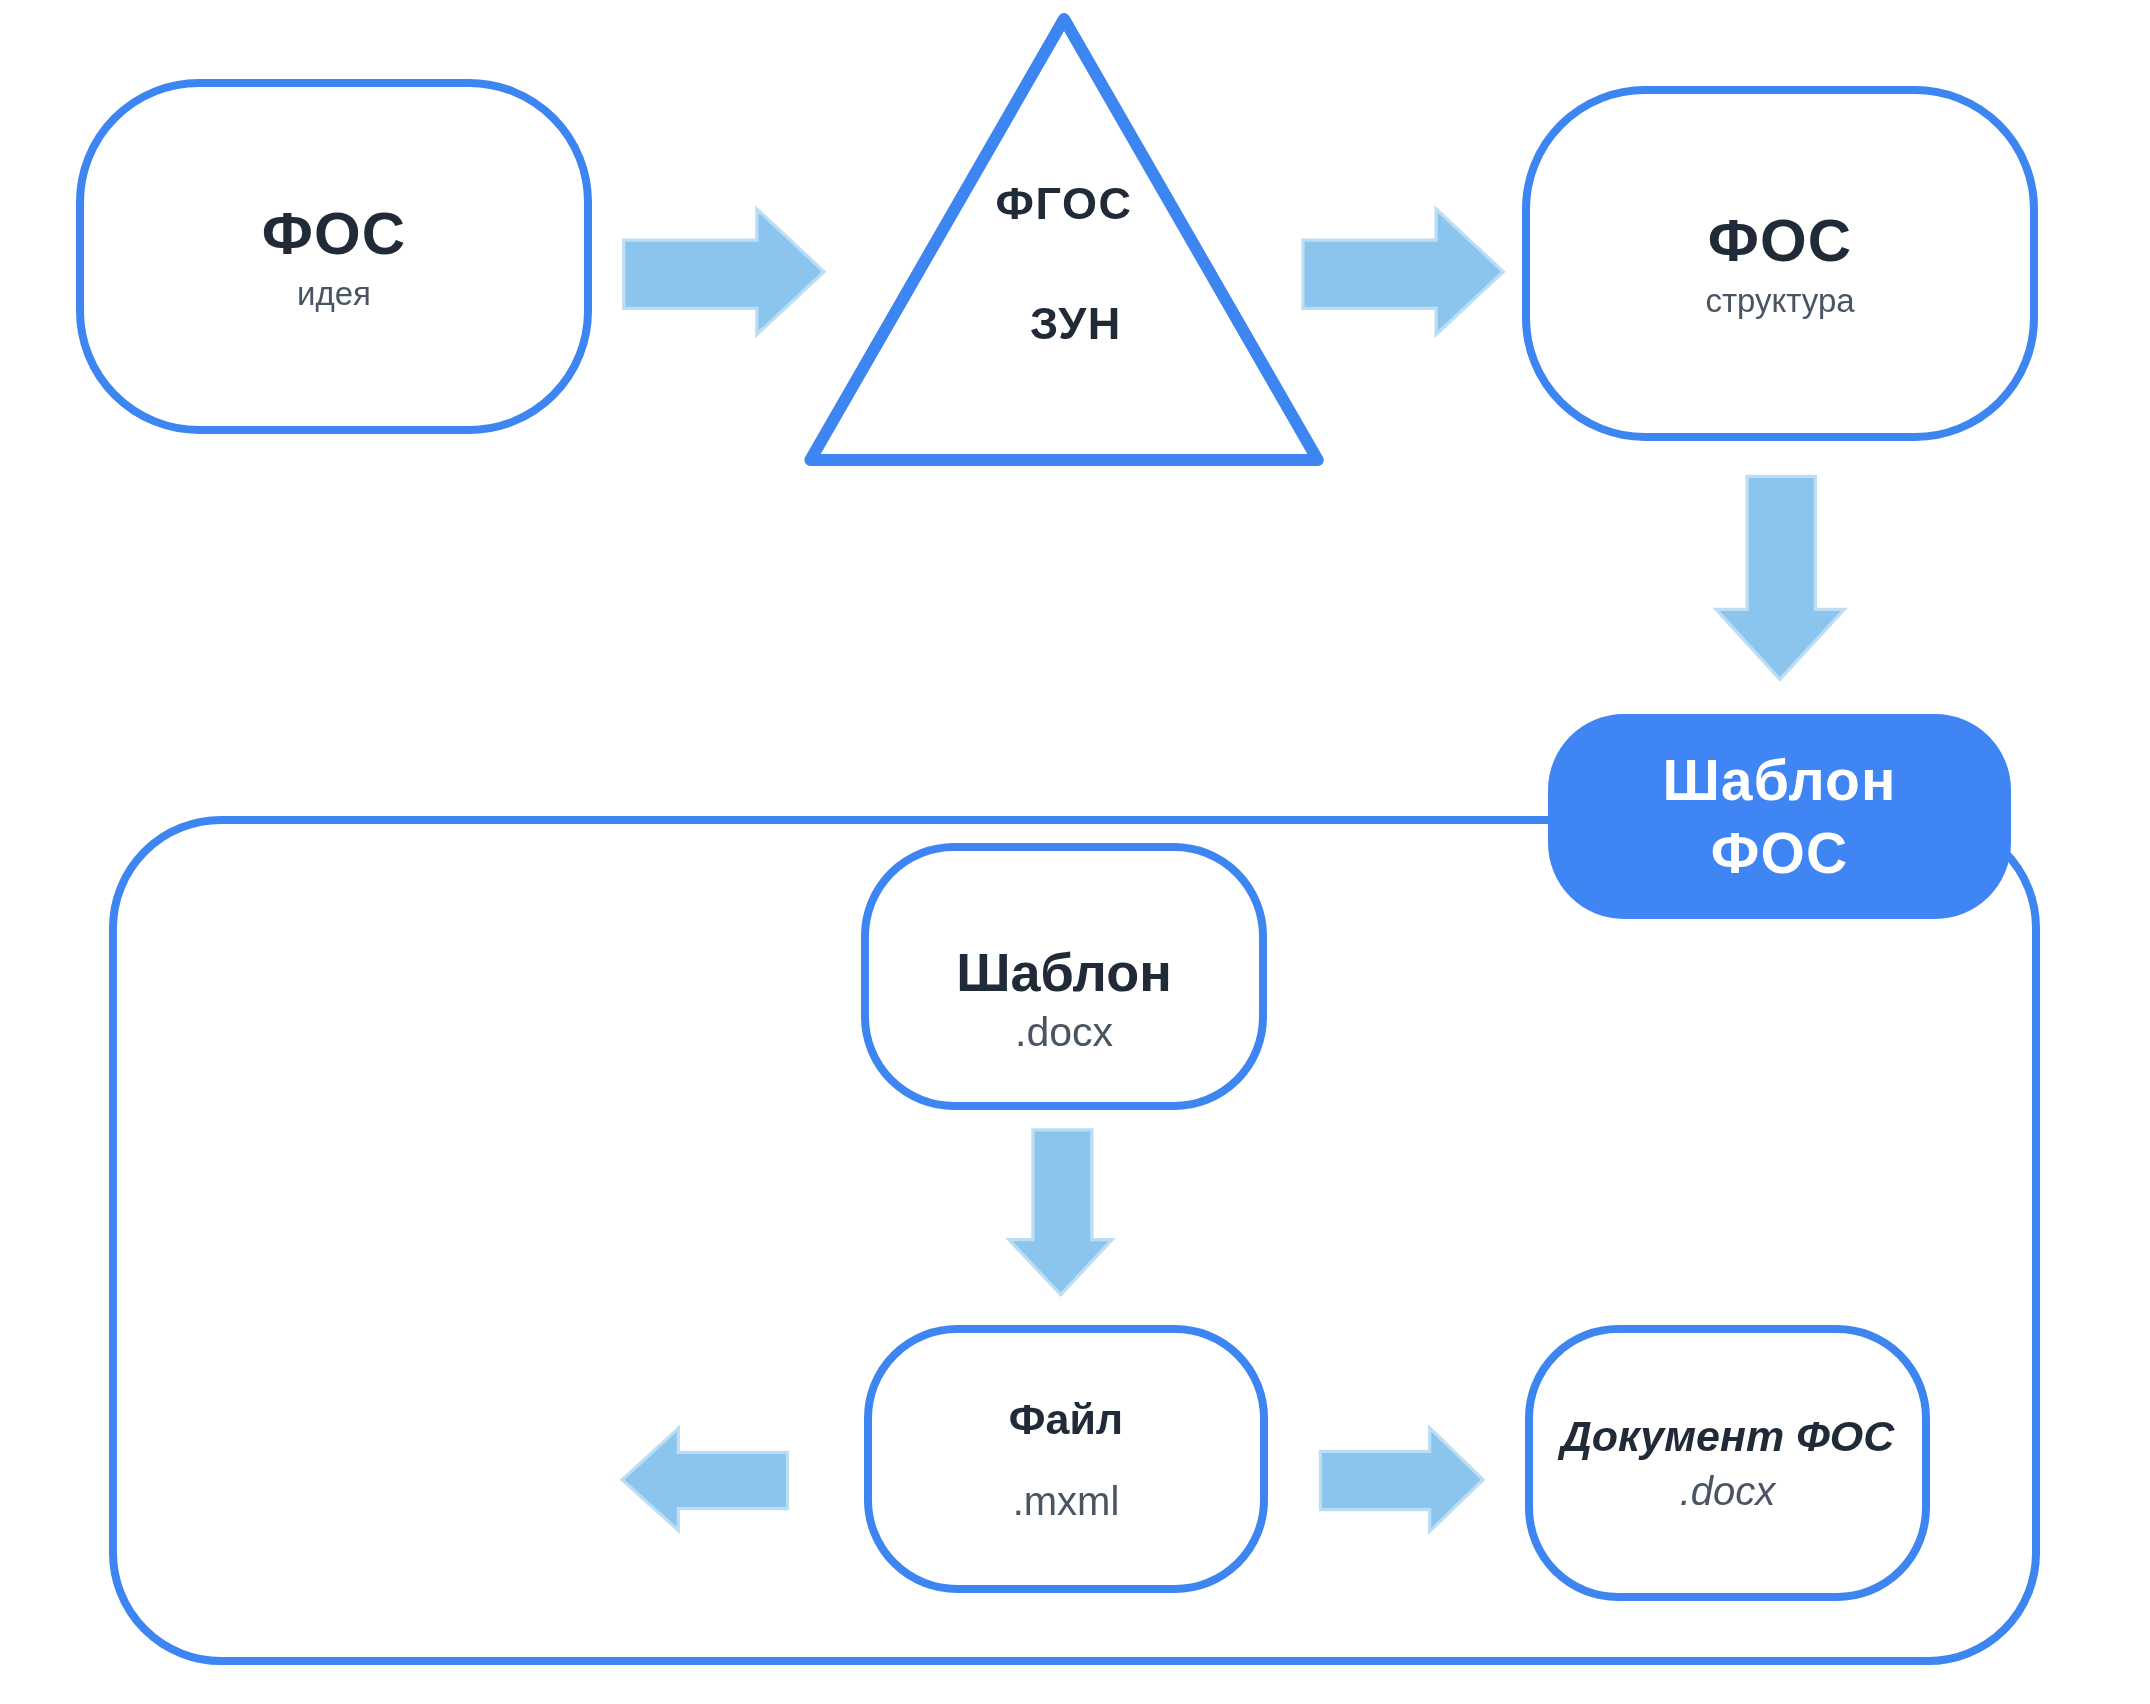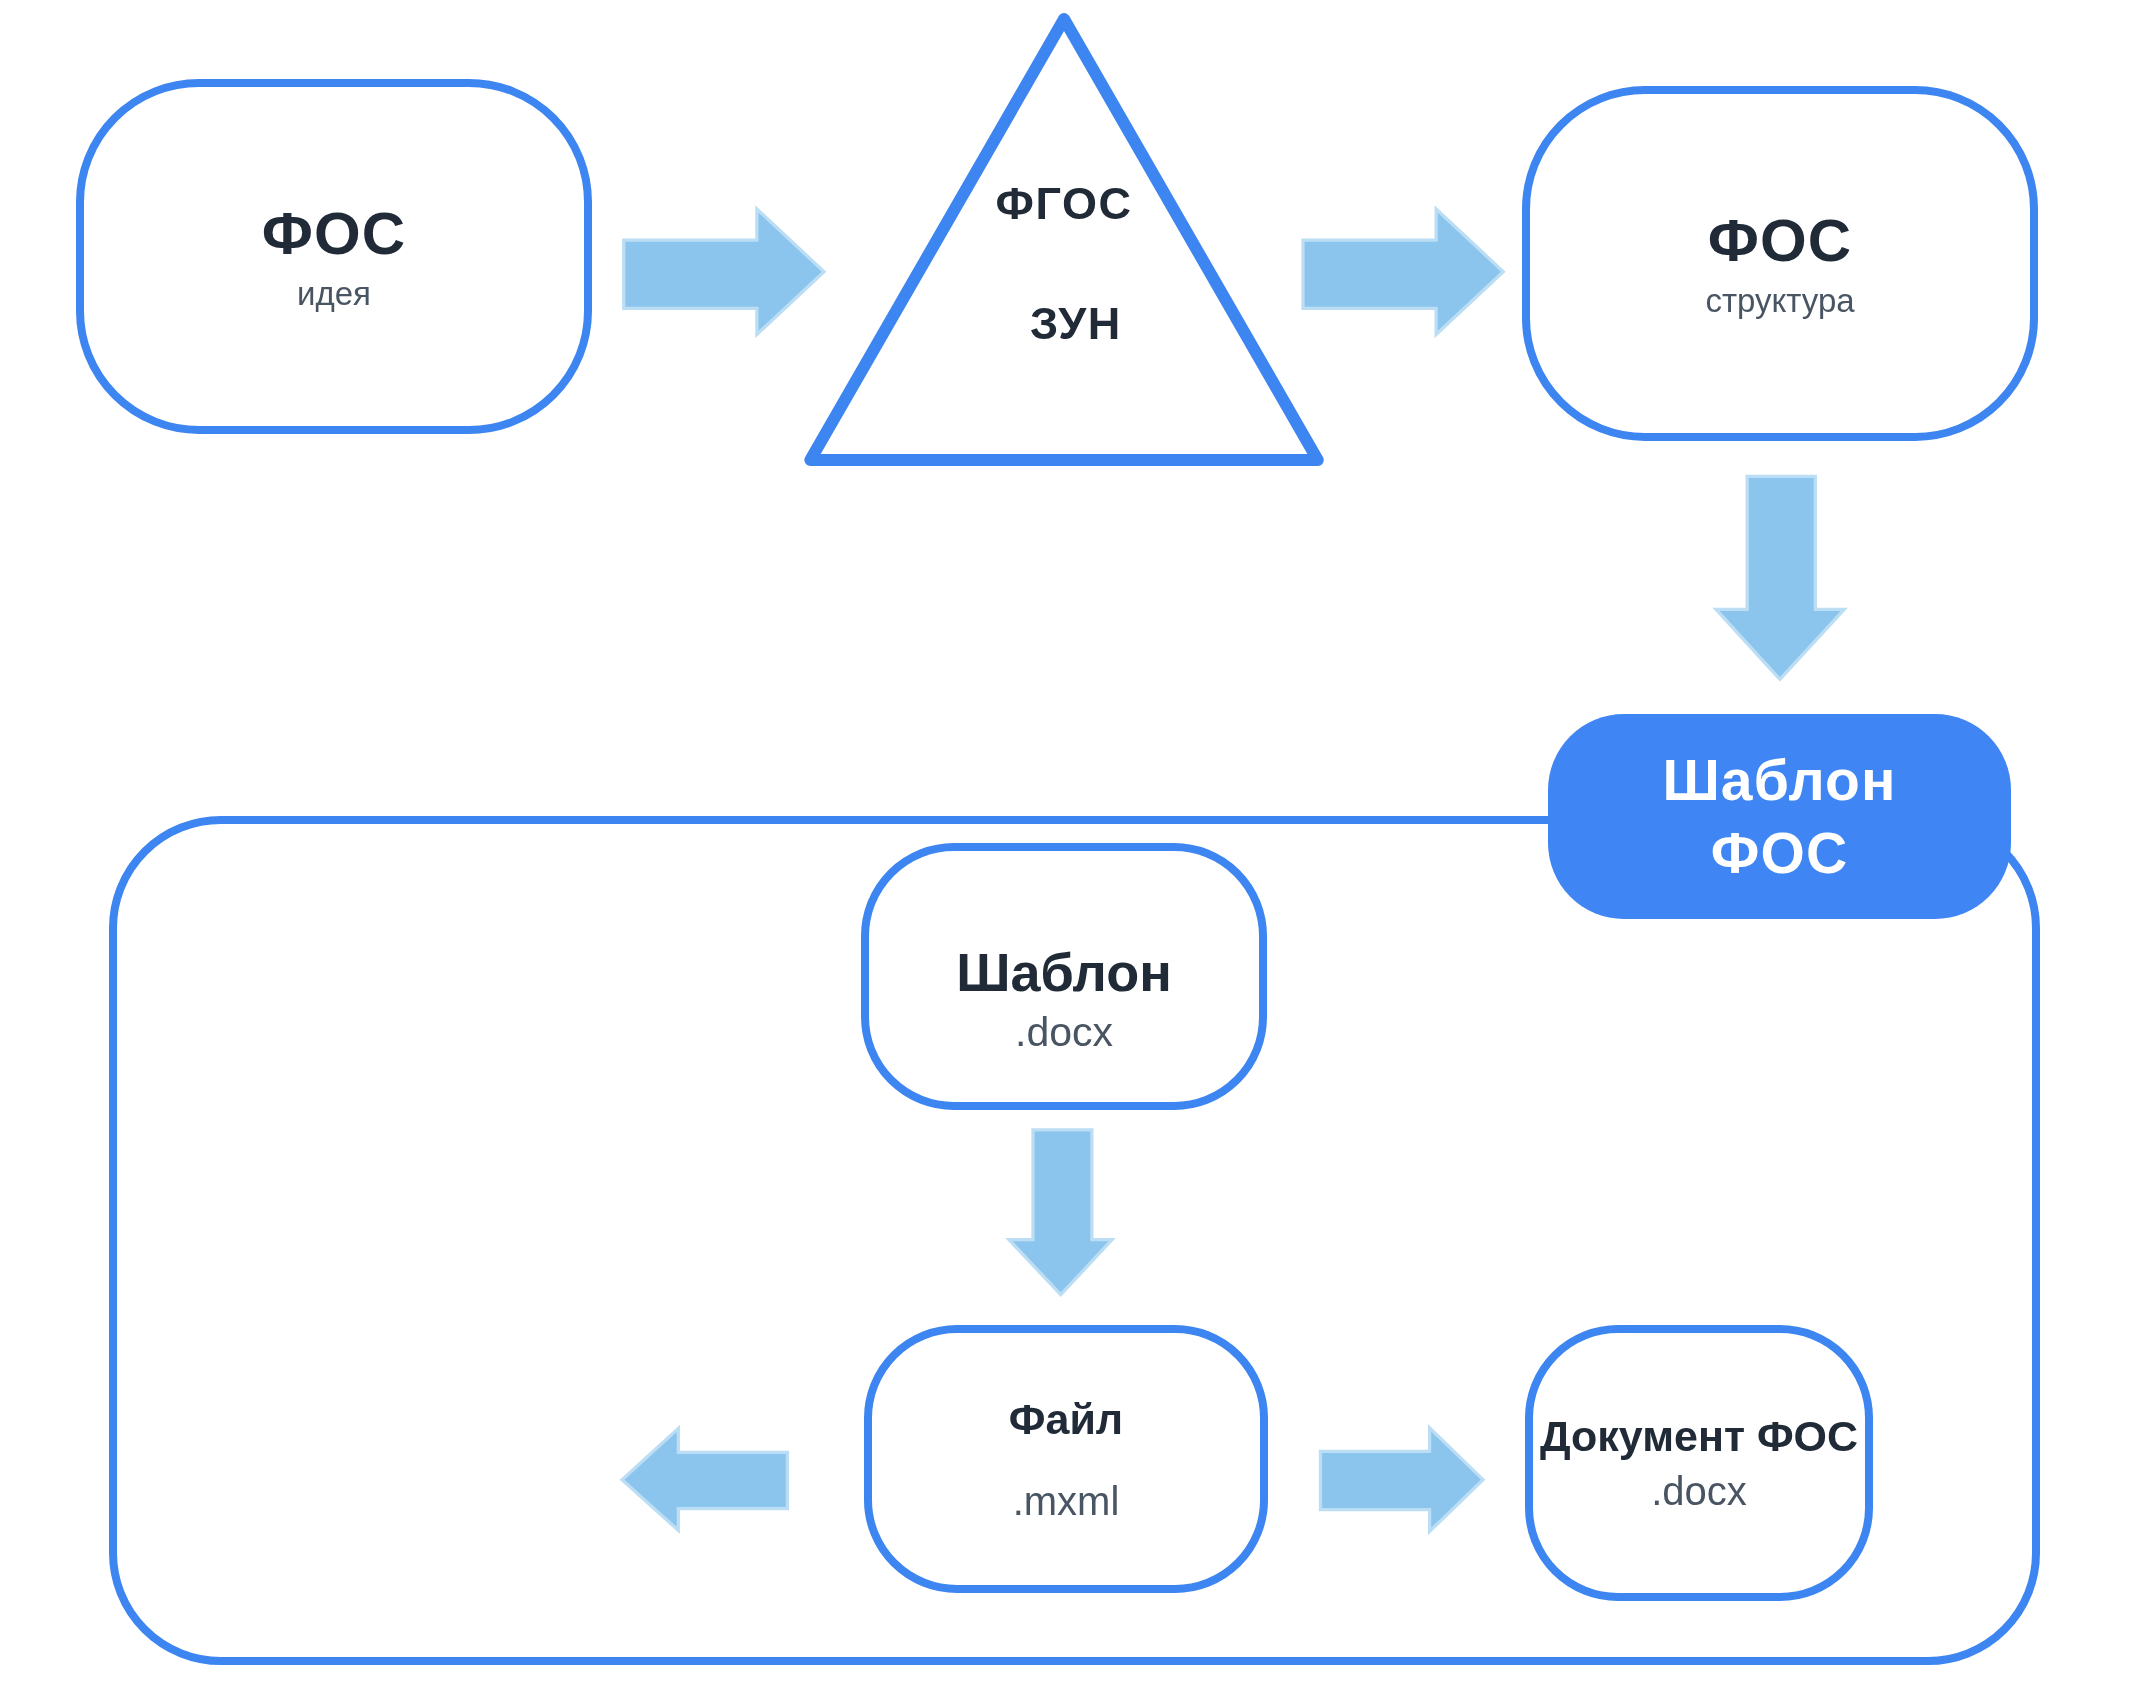--- a/index.html
+++ b/index.html
@@ -65,21 +65,21 @@
     justify-content: center;
     gap: 13px;
     text-align: center;
     z-index: 3;
   }
   .box-idea   { left: 76px;  top: 79px;  width: 516px; height: 355px; border-radius: 123px; }
   .box-struct { left: 1522px; top: 86px;  width: 516px; height: 355px; border-radius: 123px; }
   .box-shablon{ left: 861px; top: 843px; width: 406px; height: 267px; border-radius: 93px; border-width: 8.2px; }
   .box-lms    { left: 210px;  top: 1337px; width: 387px; height: 262px; border-radius: 90px; border-width: 8.2px; }
   .box-fayl   { left: 864px; top: 1325px; width: 404px; height: 268px; border-radius: 93px; border-width: 8.2px; gap: 40px; }
-  .box-dok    { left: 1525px; top: 1325px; width: 348px; height: 276px; border-radius: 93px; border-width: 8.2px; }
+  .box-dok    { left: 1525px; top: 1325px; width: 405px; height: 276px; border-radius: 93px; border-width: 8.2px; font-style: italic; }
   .sistema {
     position: absolute;
     left: 1548px; top: 714px;
     width: 463px; height: 205px;
     background: var(--sistema-fill);
     border-radius: 76px;
     display: flex;
     flex-direction: column;
     align-items: center;
     justify-content: center;

